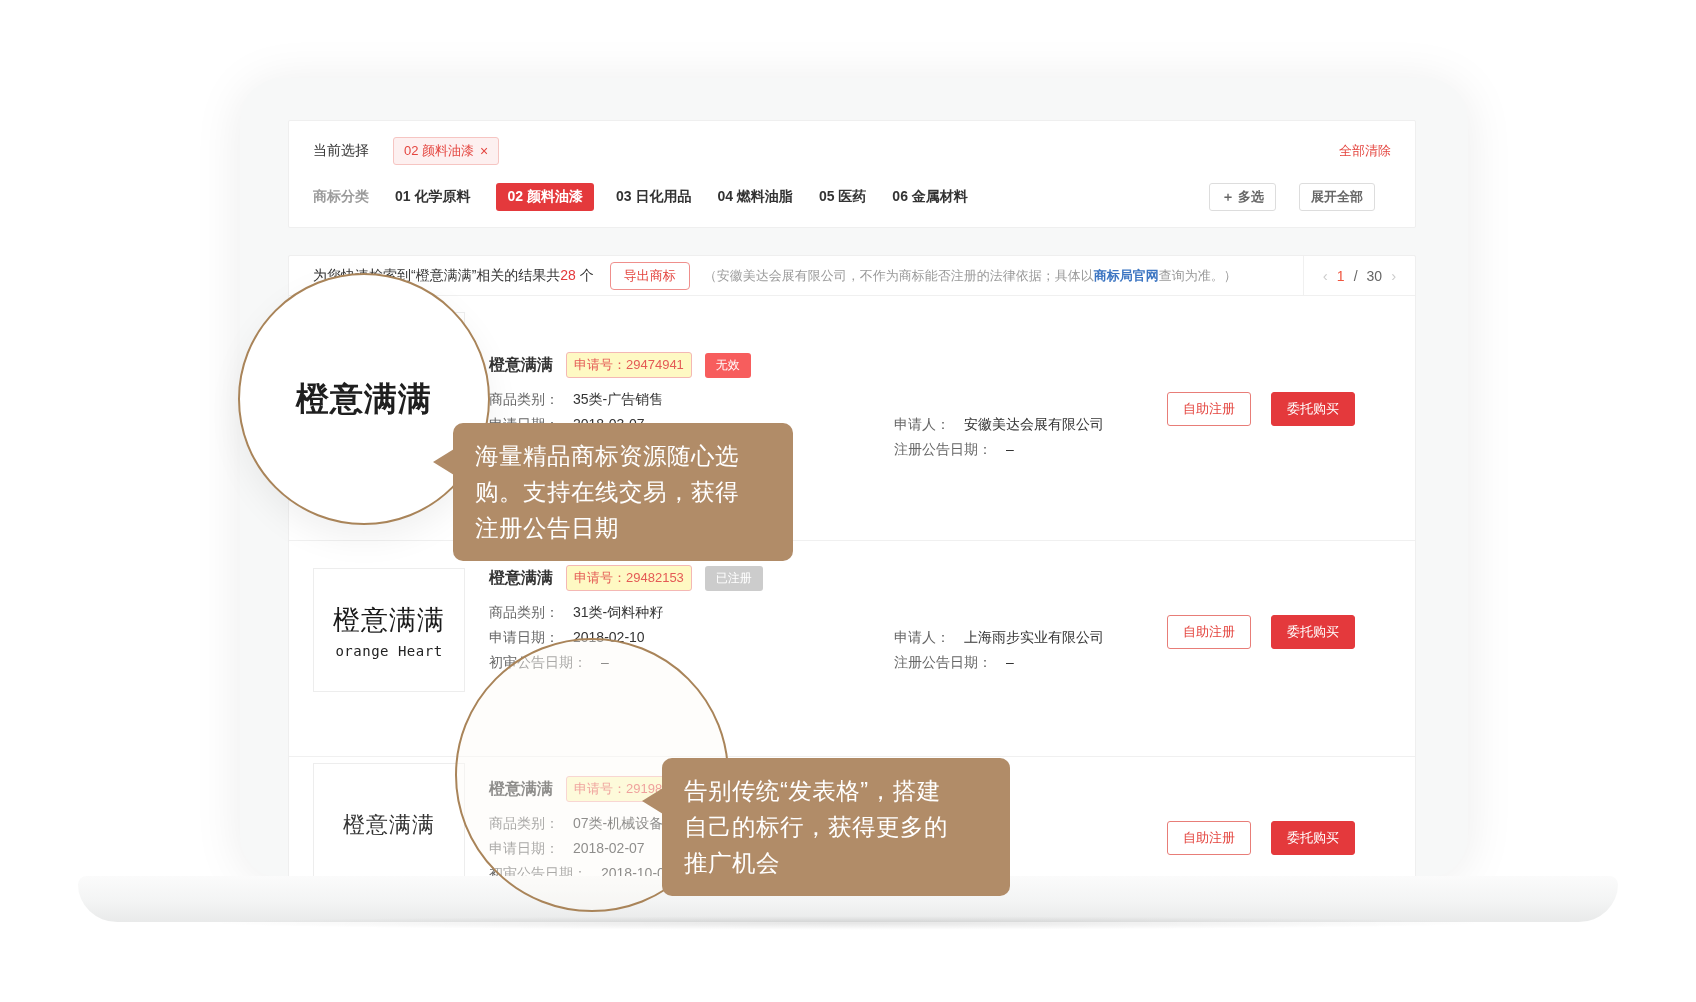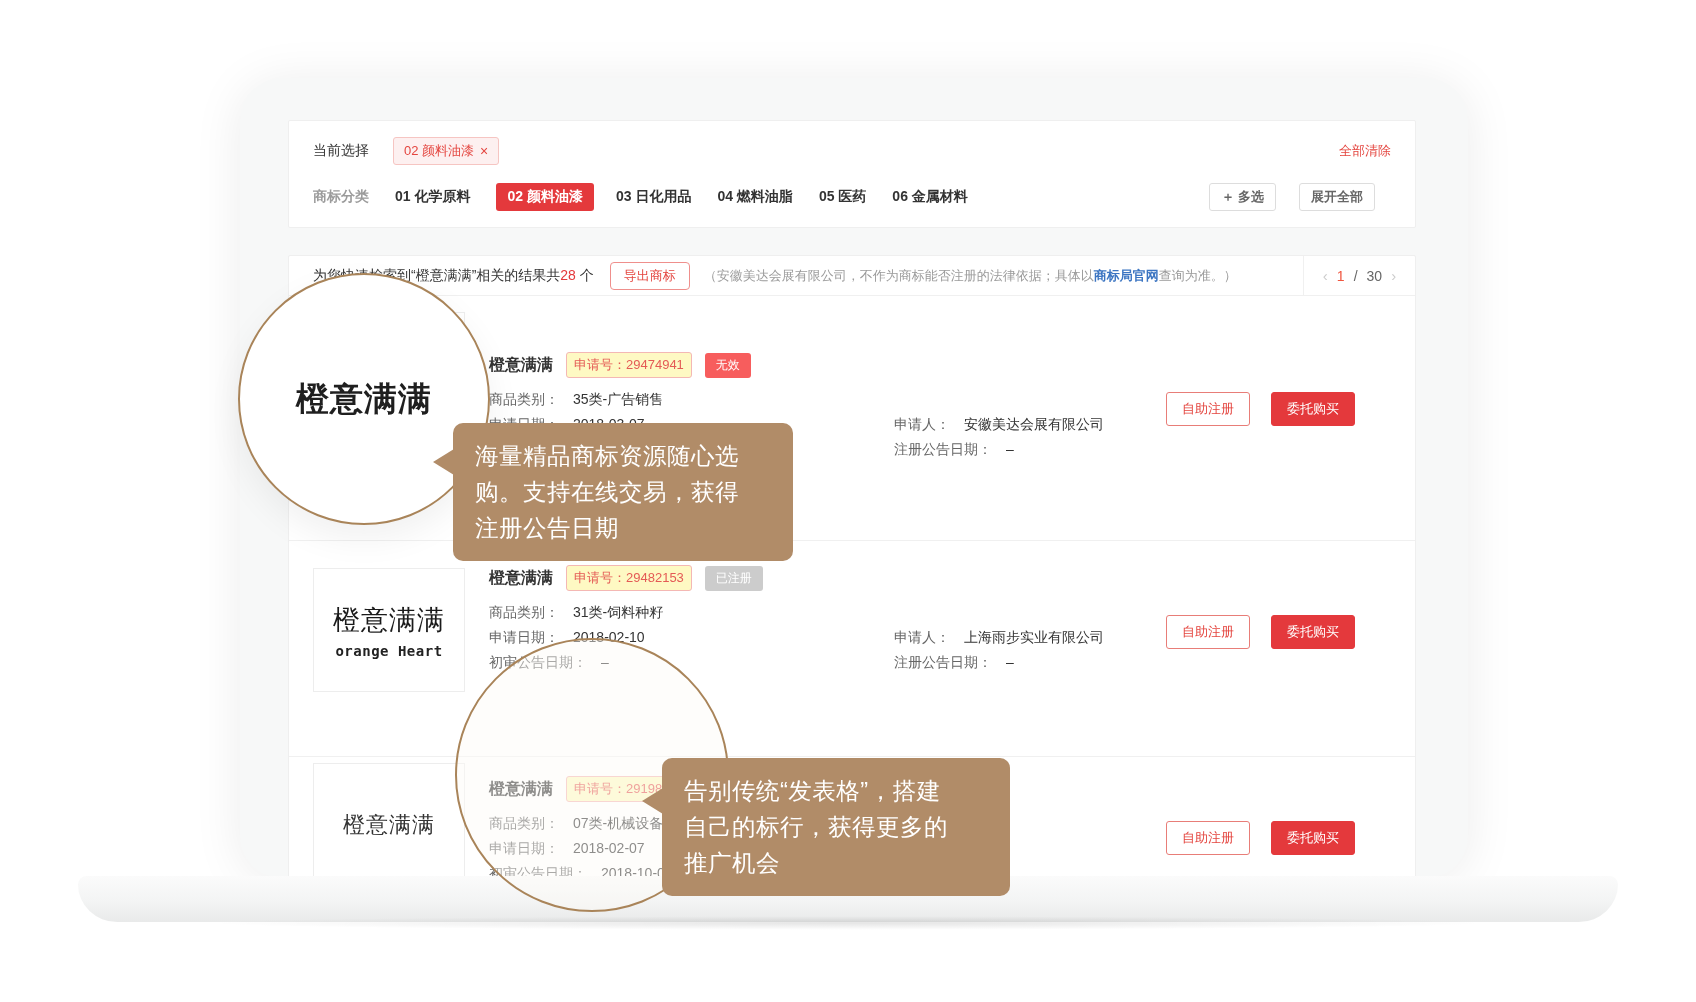--- a/index.html
+++ b/index.html
@@ -76,21 +76,21 @@
   .row-3 { height:300px; border-bottom:none; }
 
   .tm-box {
     position:absolute; left:24px; width:152px; height:124px; border:1px solid #ededed; background:#fff;
     display:flex; flex-direction:column; align-items:center; justify-content:center;
   }
   .row-1 .tm-box { top:16px; }
   .row-2 .tm-box { top:27px; }
   .row-3 .tm-box { top:6px; }
   .tm-serif { font-family:"DejaVu Serif","Liberation Serif",serif; font-size:27px; color:#1a1a1a; letter-spacing:1px; }
-  .tm-mono  { font-family:"DejaVu Sans Mono","Liberation Mono",monospace; font-size:14px; font-weight:bold; color:#222; margin-top:5px; letter-spacing:0.5px; }
+  .tm-mono  { font-family:"DejaVu Sans Mono","Liberation Mono",monospace; font-size:14px; font-weight:normal; color:#222; margin-top:5px; letter-spacing:0.5px; }
   .tm-plain { font-size:22px; color:#333; letter-spacing:1px; }
 
   .details { position:absolute; left:200px; right:290px; }
   .row-1 .details { top:56px; }
   .row-2 .details { top:24px; }
   .row-3 .details { top:19px; }
   .title-line { display:flex; align-items:center; gap:13px; margin-bottom:13px; }
   .tm-name { font-size:16px; font-weight:bold; color:#333; }
   .appno-tag {
     font-size:13px; color:#e45a55; background:#fef9c3; border:1px solid #f4b8b4; border-radius:3px;
@@ -98,31 +98,31 @@
   }
   .status { font-size:12px; color:#fff; border-radius:3px; padding:4px 11px; white-space:nowrap; }
   .status.invalid { background:#f75d5d; }
   .status.registered { background:#cccccc; }
 
   .frow { position:relative; height:25px; font-size:14px; white-space:nowrap; }
   .flabel { color:#666; margin-right:14px; }
   .fvalue { color:#333; }
   .pair2 { position:absolute; left:405px; top:0; }
 
-  .btns { position:absolute; right:60px; display:flex; gap:9px; }
+  .btns { position:absolute; right:60px; display:flex; gap:20px; }
   .row-1 .btns { top:96px; }
   .row-2 .btns { top:74px; }
   .row-3 .btns { top:64px; }
   .btn-outline {
     font-size:13px; color:#e4453f; border:1px solid #e87d78; background:#fff; border-radius:3px;
     padding:7px 15px; cursor:pointer; white-space:nowrap;
   }
   .btn-solid {
     font-size:13px; color:#fff; background:#e4393c; border:1px solid #e4393c; border-radius:3px;
-    padding:7px 15px; cursor:pointer; white-space:nowrap;margin-left:12px;
+    padding:7px 15px; cursor:pointer; white-space:nowrap;
   }
 
   
   .magnifier-1 {
     position:absolute; left:238px; top:273px; width:252px; height:252px; border-radius:50%;
     background:#fff; border:2px solid #a98459; z-index:6;
     display:flex; align-items:center; justify-content:center;
     box-shadow:0 14px 34px rgba(0,0,0,0.06);
   }
   .magnifier-1 .big-logo { font-size:33px; font-weight:bold; color:#1f1f1f; letter-spacing:1px; }

